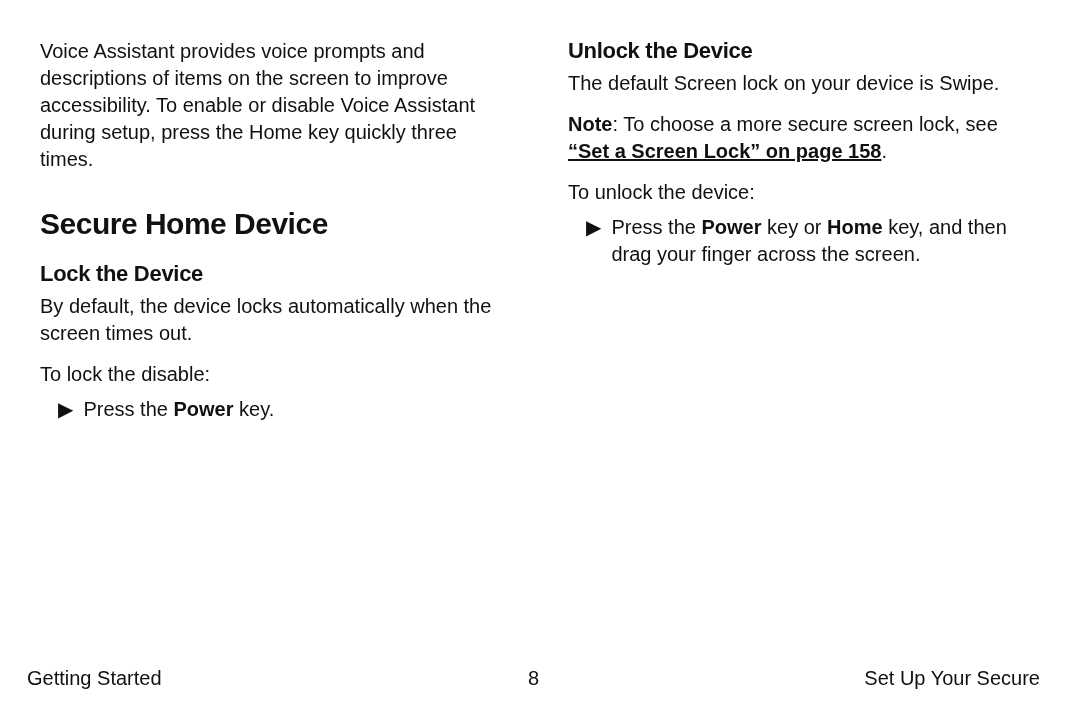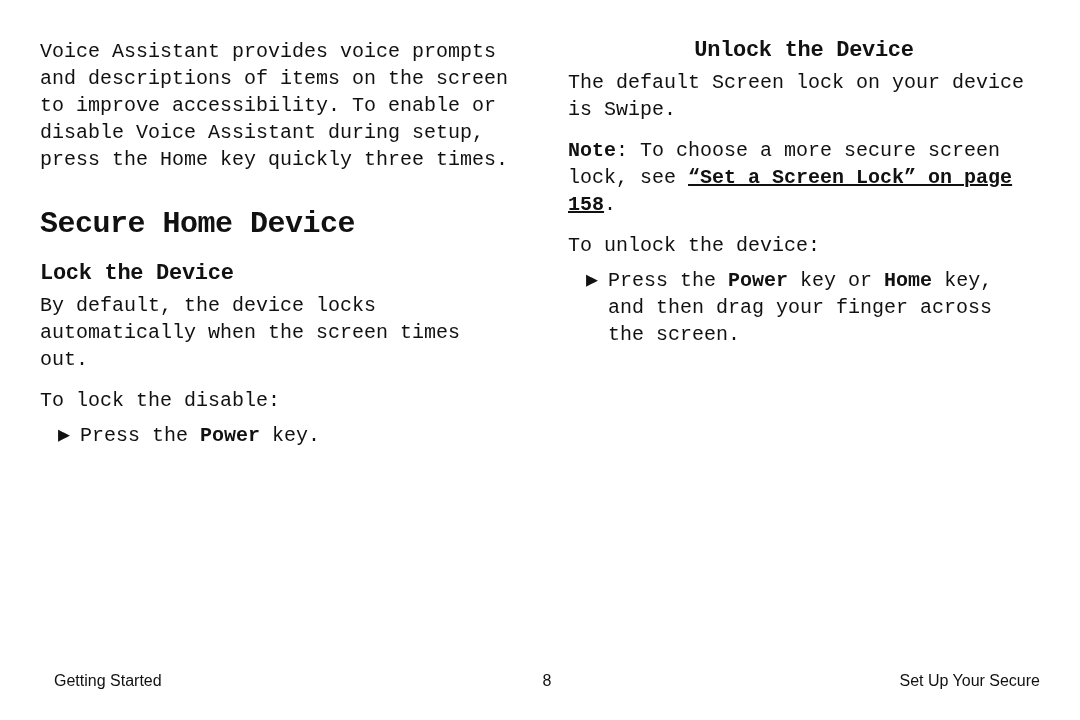--- a/index.html
+++ b/index.html
@@ -14,21 +14,20 @@
   .page {
     position: relative;
     width: 1080px;
     height: 720px;
     box-sizing: border-box;
     padding: 38px 40px 0 40px;
   }
   .cols {
     display: flex;
     gap: 56px;
-    font-family: Liberation Mono, monospace;
   }
   .col {
     flex: 1;
     min-width: 0;
   }
   p {
     margin: 0 0 14px 0;
     font-size: 20px;
     line-height: 1.35;
   }
@@ -37,46 +36,46 @@
     font-weight: 700;
     margin: 34px 0 6px 0;
     letter-spacing: -0.5px;
   }
   h2 {
     font-size: 22px;
     font-weight: 700;
     margin: 20px 0 6px 0;
     letter-spacing: -0.3px;
   }
-  .col2 h2 { margin-top: 0; text-align: center; }
+  .col2 h2 { margin-top: 0; }
   .tight { margin-bottom: 8px; }
   .bullet-row {
     display: flex;
     gap: 10px;
     font-size: 20px;
     line-height: 1.35;
     margin-bottom: 14px;
   }
   .bullet-arrow {
     flex: 0 0 auto;
     padding-left: 18px;
   }
   .bold { font-weight: 700; }
   .link {
     text-decoration: underline;
     font-weight: 700;
   }
   .footer {
     position: absolute;
     bottom: 30px;
-    left: 54px;
+    left: 27px;
     right: 40px;
     display: flex;
     justify-content: space-between;
-    font-size: 16px;
+    font-size: 20px;
   }
   .footer-center {
     position: absolute;
     left: 50%;
     transform: translateX(-50%);
   }
 </style>
 </head>
 <body>
 

